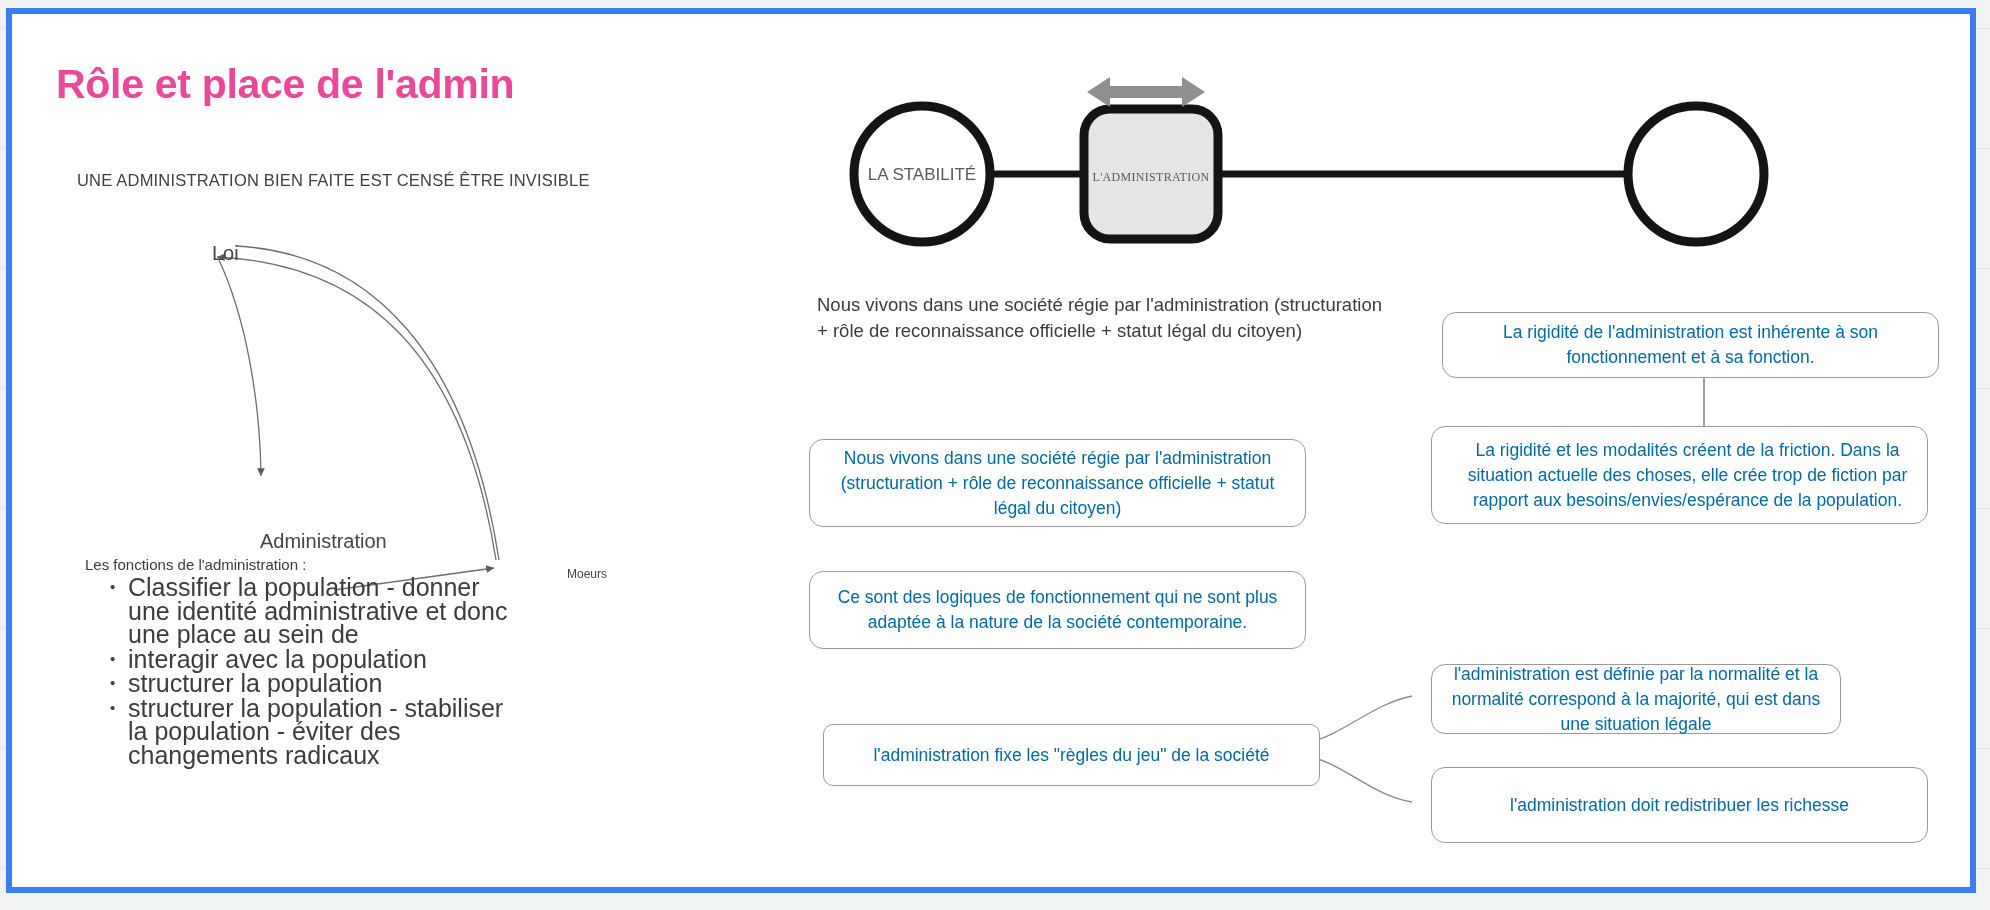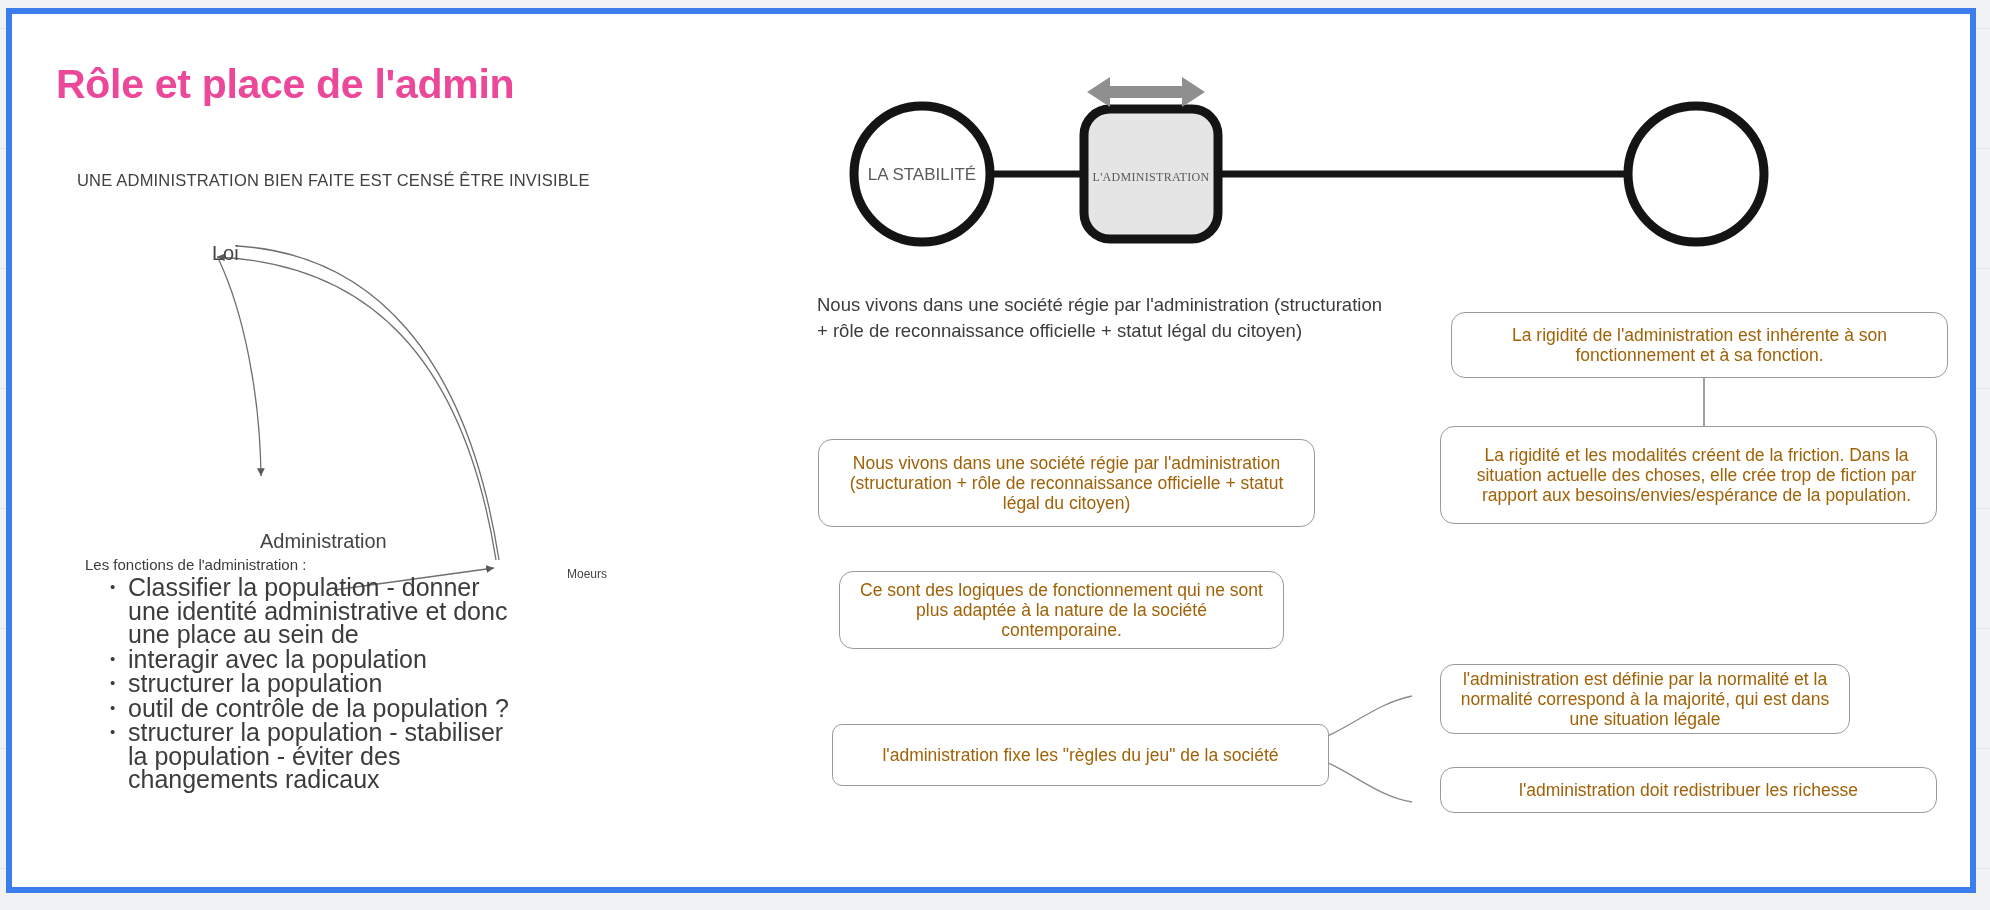--- a/index.html
+++ b/index.html
@@ -123,29 +123,28 @@
     line-height: 26px;
     color: #3c3c3c;
   }
 
   .rbox {
     position: absolute;
     box-sizing: border-box;
     border: 1.3px solid #9a9a9a;
     border-radius: 14px;
     background: #ffffff;
-    color: #a16207;
+    color: #0369a1;
     font-size: 17.5px;
-    line-height: 20px;
+    line-height: 25px;
     display: flex;
     align-items: center;
     justify-content: center;
     text-align: center;
     padding: 6px 14px;
-    margin-left: 9px;
   }
   .rbox.sq { border-radius: 10px; }
 
   svg.overlay {
     position: absolute;
     left: 0;
     top: 0;
     width: 1970px;
     height: 885px;
     pointer-events: none;
@@ -221,40 +220,39 @@
 
       <div class="label-loi">Loi</div>
       <div class="label-administration">Administration</div>
       <div class="label-moeurs">Moeurs</div>
 
       <div class="fn-title">Les fonctions de l'administration :</div>
       <ul class="fn-list">
         <li>Classifier la population - donner une identité administrative et donc une place au sein de</li>
         <li>interagir avec la population</li>
         <li>structurer la population</li>
-        <li>outil de contrôle de la population ?</li>
         <li>structurer la population - stabiliser la population - éviter des changements radicaux</li>
       </ul>
 
       <div class="node-text" style="left:842px; top:150px; width:136px;">LA STABILITÉ</div>
 
       <div class="node-text small" style="left:1076px; top:152px; width:126px;">L'ADMINISTRATION</div>
 
 
       <div class="para-top">Nous vivons dans une société régie par l'administration (structuration + rôle de reconnaissance officielle + statut légal du citoyen)</div>
 
       <div class="rbox" style="left:797px; top:425px; width:497px; height:88px;">Nous vivons dans une société régie par l'administration (structuration + rôle de reconnaissance officielle + statut légal du citoyen)</div>
 
-      <div class="rbox" style="left:818px; top:557px; width:445px; height:78px;">Ce sont des logiques de fonctionnement qui ne sont plus adaptée à la nature de la société contemporaine.</div>
+      <div class="rbox" style="left:797px; top:557px; width:497px; height:78px;">Ce sont des logiques de fonctionnement qui ne sont plus adaptée à la nature de la société contemporaine.</div>
 
       <div class="rbox" style="left:1430px; top:298px; width:497px; height:66px;">La rigidité de l'administration est inhérente à son fonctionnement et à sa fonction.</div>
 
       <div class="rbox" style="left:1419px; top:412px; width:497px; height:98px;padding-left:30px;">La rigidité et les modalités créent de la friction. Dans la situation actuelle des choses, elle crée trop de fiction par rapport aux besoins/envies/espérance de la population.</div>
 
       <div class="rbox sq" style="left:811px; top:710px; width:497px; height:62px;">l'administration fixe les "règles du jeu" de la société</div>
 
       <div class="rbox" style="left:1419px; top:650px; width:410px; height:70px;">l'administration est définie par la normalité et la normalité correspond à la majorité, qui est dans une situation légale</div>
 
-      <div class="rbox" style="left:1419px; top:753px; width:497px; height:46px;">l'administration doit redistribuer les richesse</div>
+      <div class="rbox" style="left:1419px; top:753px; width:497px; height:76px;">l'administration doit redistribuer les richesse</div>
 
     </div>
   </div>
 </div>
 
 </body></html>

